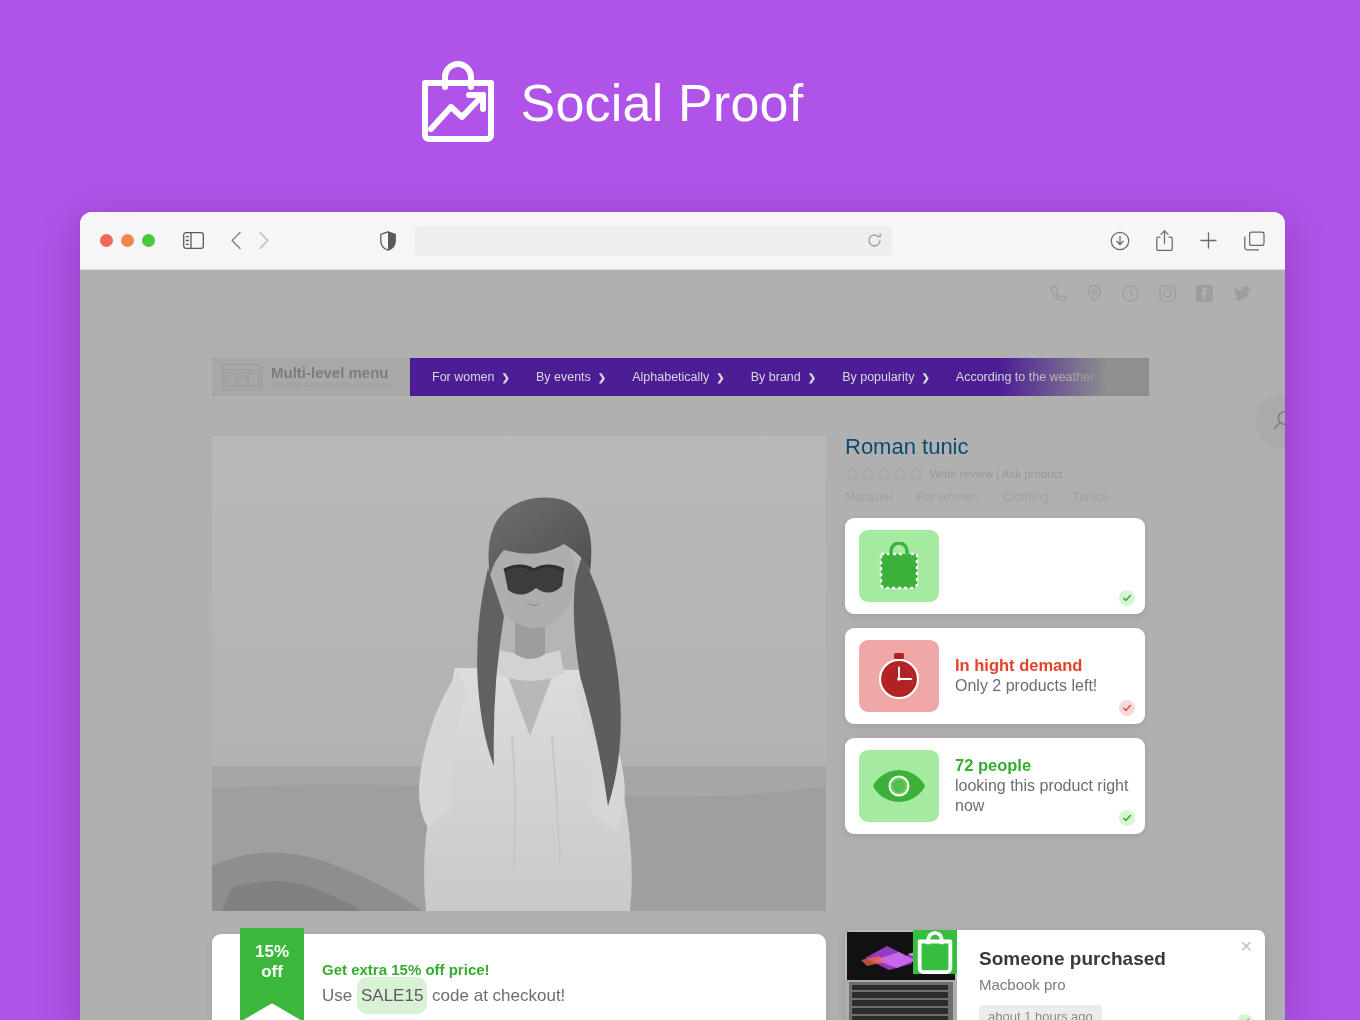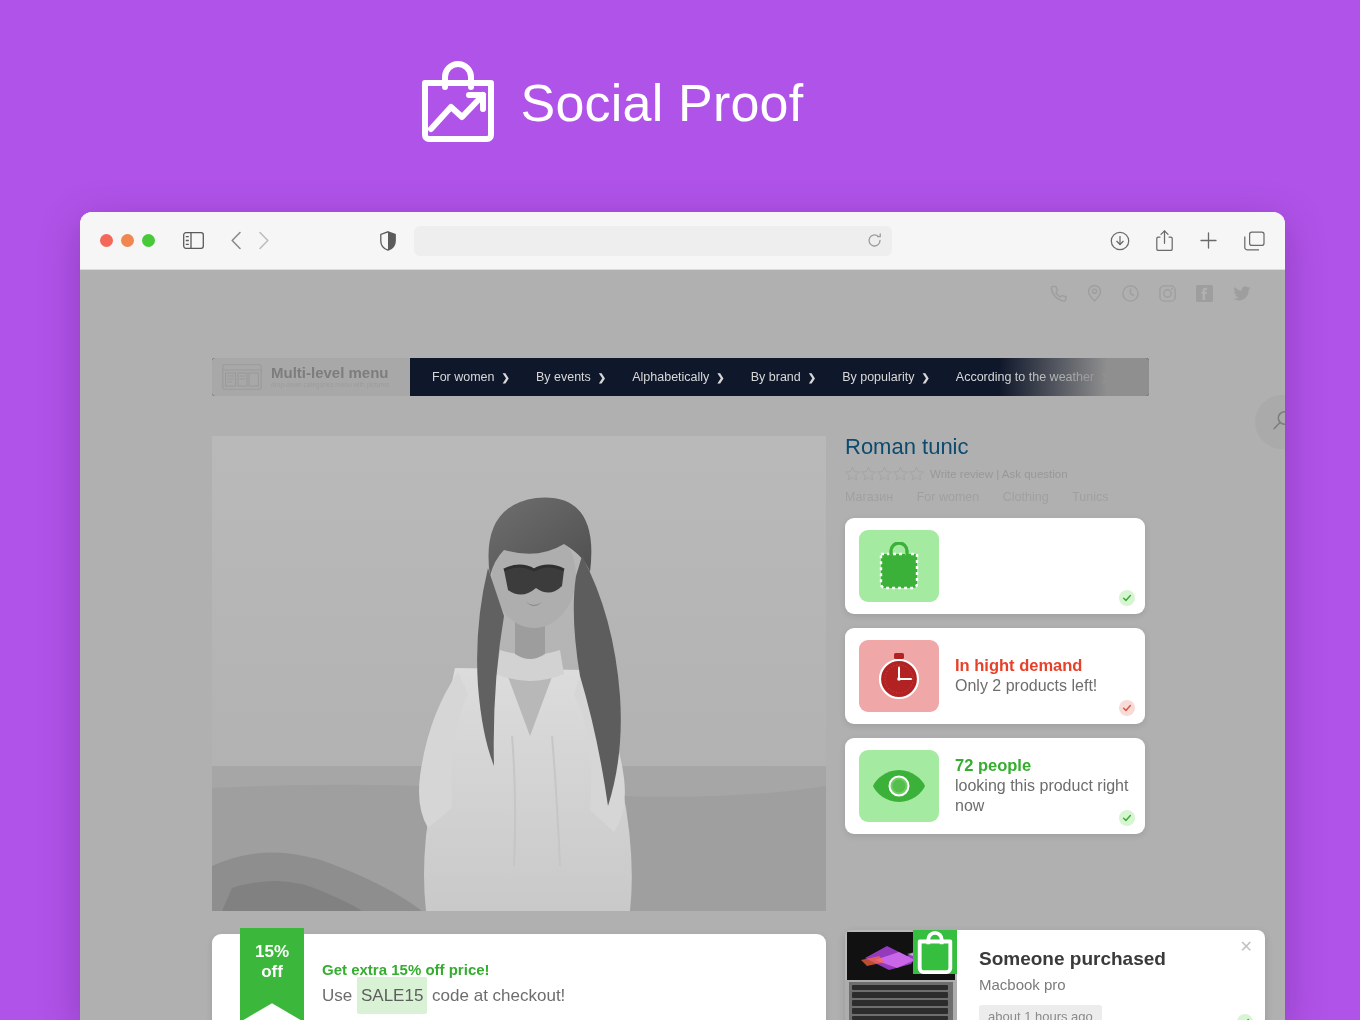--- a/index.html
+++ b/index.html
@@ -72,21 +72,21 @@
 
   .topbar {
     height: 46px; display: flex; align-items: center;
     justify-content: flex-end; padding-right: 34px; gap: 20px;
   }
   .soc { color: #9e9e9e; display: flex; align-items: center; }
 
   .menubar {
     position: absolute; left: 132px; top: 88px; width: 937px; height: 38px;
     display: flex; align-items: stretch;
-    background: #0f172a; border-radius: 3px; overflow: hidden;
+    background: #4c1d95; border-radius: 3px; overflow: hidden;
   }
   .menu-brand {
     width: 198px; background: #a8a8a8; display: flex; align-items: center;
     gap: 9px; padding: 0 10px;
   }
   .brand-ico { width: 40px; height: 26px; flex: none; color: #8d8d8d; }
   .brand-txt { display: flex; flex-direction: column; line-height: 1.05; }
   .brand-title { font-size: 15px; font-weight: bold; color: #7d7d7d; white-space: nowrap; }
   .brand-sub { font-size: 6.5px; color: #9c9c9c; white-space: nowrap; margin-top: 2px; }
   .menu-items { display: flex; align-items: center; gap: 26px; padding-left: 22px; position: relative; flex: 1; }
@@ -157,21 +157,21 @@
   .ribbon {
     position: absolute; left: 28px; top: -6px; width: 64px; height: 94px;
     background: #3bb83b; color: #fff; text-align: center;
     font-size: 17px; font-weight: bold; line-height: 1.15; padding-top: 14px;
     clip-path: polygon(0 0, 100% 0, 100% 100%, 50% 80%, 0 100%);
     filter: drop-shadow(3px 4px 3px rgba(0,0,0,0.22));
   }
   .coupon-txt { position: absolute; left: 110px; top: 27px; }
   .coupon-title { font-size: 15px; font-weight: bold; color: #35ad2f; }
   .coupon-sub { font-size: 17px; color: #6d6d6d; margin-top: 8px; }
-  .code-chip { background: #d9f2d6; color: #5d5d5d; padding: 9px 4px; border-radius: 2px; }
+  .code-chip { background: #d9f2d6; color: #5d5d5d; padding: 9px 4px; border-radius: 10px; }
 
   
   .toast {
     position: absolute; left: 765px; top: 660px; width: 420px; height: 114px;
     background: #ffffff; border-radius: 8px; overflow: hidden;
     box-shadow: 0 3px 9px rgba(0,0,0,0.14); display: flex;
   }
   .toast-thumb { width: 112px; height: 114px; flex: none; position: relative; background: #9a9a9a; }
   .toast-thumb svg { width: 100%; height: 100%; display: block; }
   .bag-badge {
@@ -451,21 +451,21 @@
           <svg width="15" height="15" viewBox="0 0 15 15" fill="none" stroke="#a5a5a5" stroke-width="1">
               <path d="M7.5 1 L9.5 5.6 L14.4 6 L10.7 9.3 L11.8 14.1 L7.5 11.5 L3.2 14.1 L4.3 9.3 L0.6 6 L5.5 5.6 Z"></path>
             </svg>
           <svg width="15" height="15" viewBox="0 0 15 15" fill="none" stroke="#a5a5a5" stroke-width="1">
               <path d="M7.5 1 L9.5 5.6 L14.4 6 L10.7 9.3 L11.8 14.1 L7.5 11.5 L3.2 14.1 L4.3 9.3 L0.6 6 L5.5 5.6 Z"></path>
             </svg>
           <svg width="15" height="15" viewBox="0 0 15 15" fill="none" stroke="#a5a5a5" stroke-width="1">
               <path d="M7.5 1 L9.5 5.6 L14.4 6 L10.7 9.3 L11.8 14.1 L7.5 11.5 L3.2 14.1 L4.3 9.3 L0.6 6 L5.5 5.6 Z"></path>
             </svg>
         </span>
-        <span class="rating-links">Write review | Ask question</span>
+        <span class="rating-links">Write review | Ask product</span>
       </div>
       <div class="crumbs">
         <span>Магазин</span>
         <span class="sep">/</span>
         <span>For women</span>
         <span class="sep">/</span>
         <span>Clothing</span>
         <span class="sep">/</span>
         <span>Tunics</span>
       </div>

